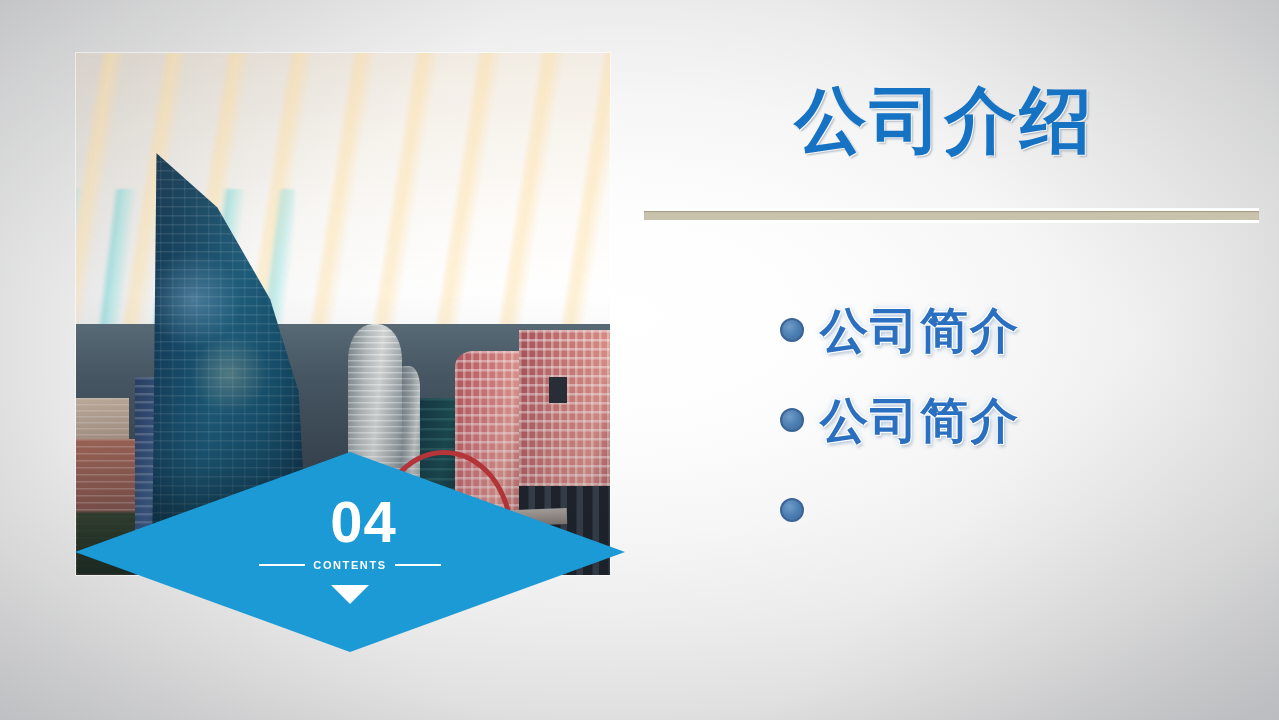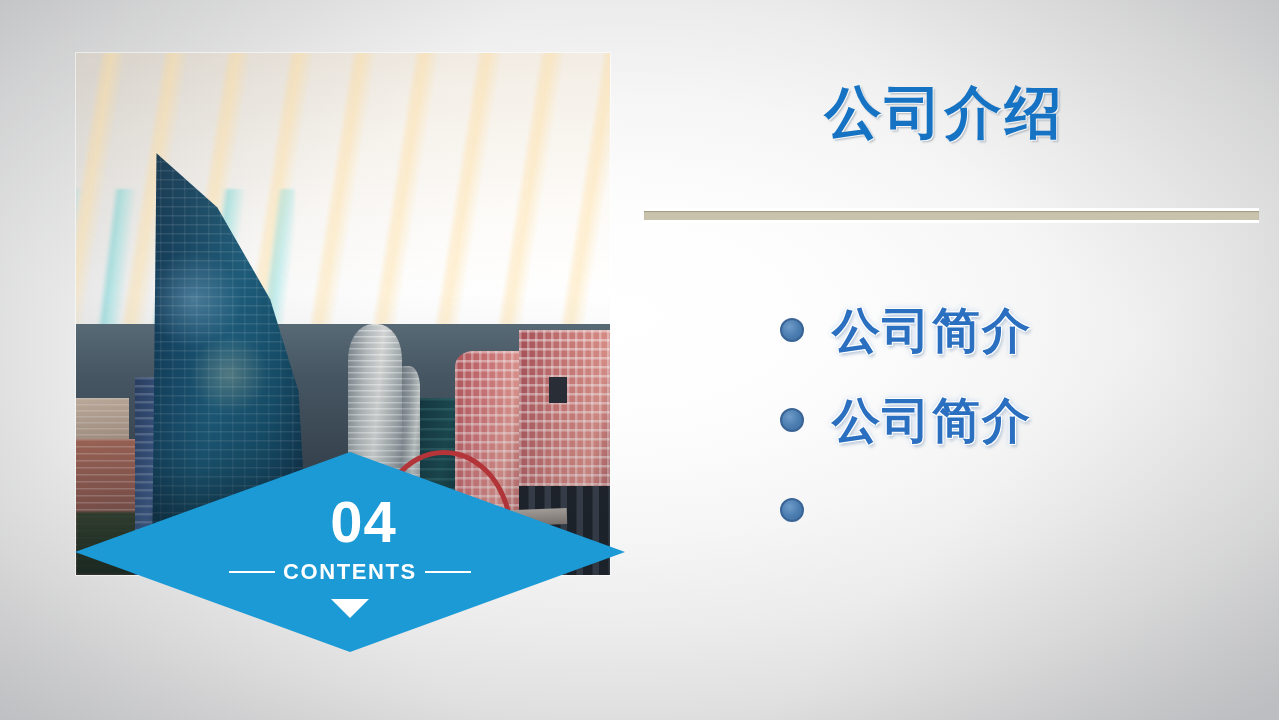--- a/index.html
+++ b/index.html
@@ -297,21 +297,21 @@
     margin-top: 10px;
   }
   .contents-rule {
     display: block;
     width: 46px;
     height: 2px;
     background: #ffffff;
   }
   .contents-label {
     color: #ffffff;
-    font-size: 22px;
+    font-size: 11px;
     font-weight: bold;
     letter-spacing: 1.6px;
     font-family: "Liberation Sans", "DejaVu Sans", sans-serif;
   }
   .down-arrow {
     margin-top: 14px;
     width: 0; height: 0;
     border-left: 19px solid transparent;
     border-right: 19px solid transparent;
     border-top: 19px solid #ffffff;
@@ -326,21 +326,21 @@
     height: 720px;
     z-index: 5;
   }
   .slide-title {
     position: absolute;
     left: 0;
     right: 30px;
     top: 84px;
     text-align: center;
     color: #1673c4;
-    font-size: 57px;
+    font-size: 72px;
     font-weight: bold;
     letter-spacing: 3px;
     line-height: 1;
     font-family: "DejaVu Sans", "Liberation Sans", sans-serif;
     text-shadow:
       1px 1px 0 rgba(255,255,255,0.85),
       2px 2px 2px rgba(90,110,130,0.45);
   }
   .title-divider {
     position: absolute;
@@ -360,21 +360,21 @@
   .bullet-list {
     position: absolute;
     left: 140px;
     top: 285px;
     width: 470px;
   }
   .bullet-item {
     display: flex;
     align-items: center;
     height: 90px;
-    gap: 28px;
+    gap: 16px;
   }
   .bullet-dot {
     flex: 0 0 auto;
     width: 24px;
     height: 24px;
     border-radius: 50%;
     background: radial-gradient(circle at 38% 34%, #6f9bc8 0%, #4a7cb0 55%, #3e6ea2 100%);
     border: 2px solid #3a6496;
     box-sizing: border-box;
   }

